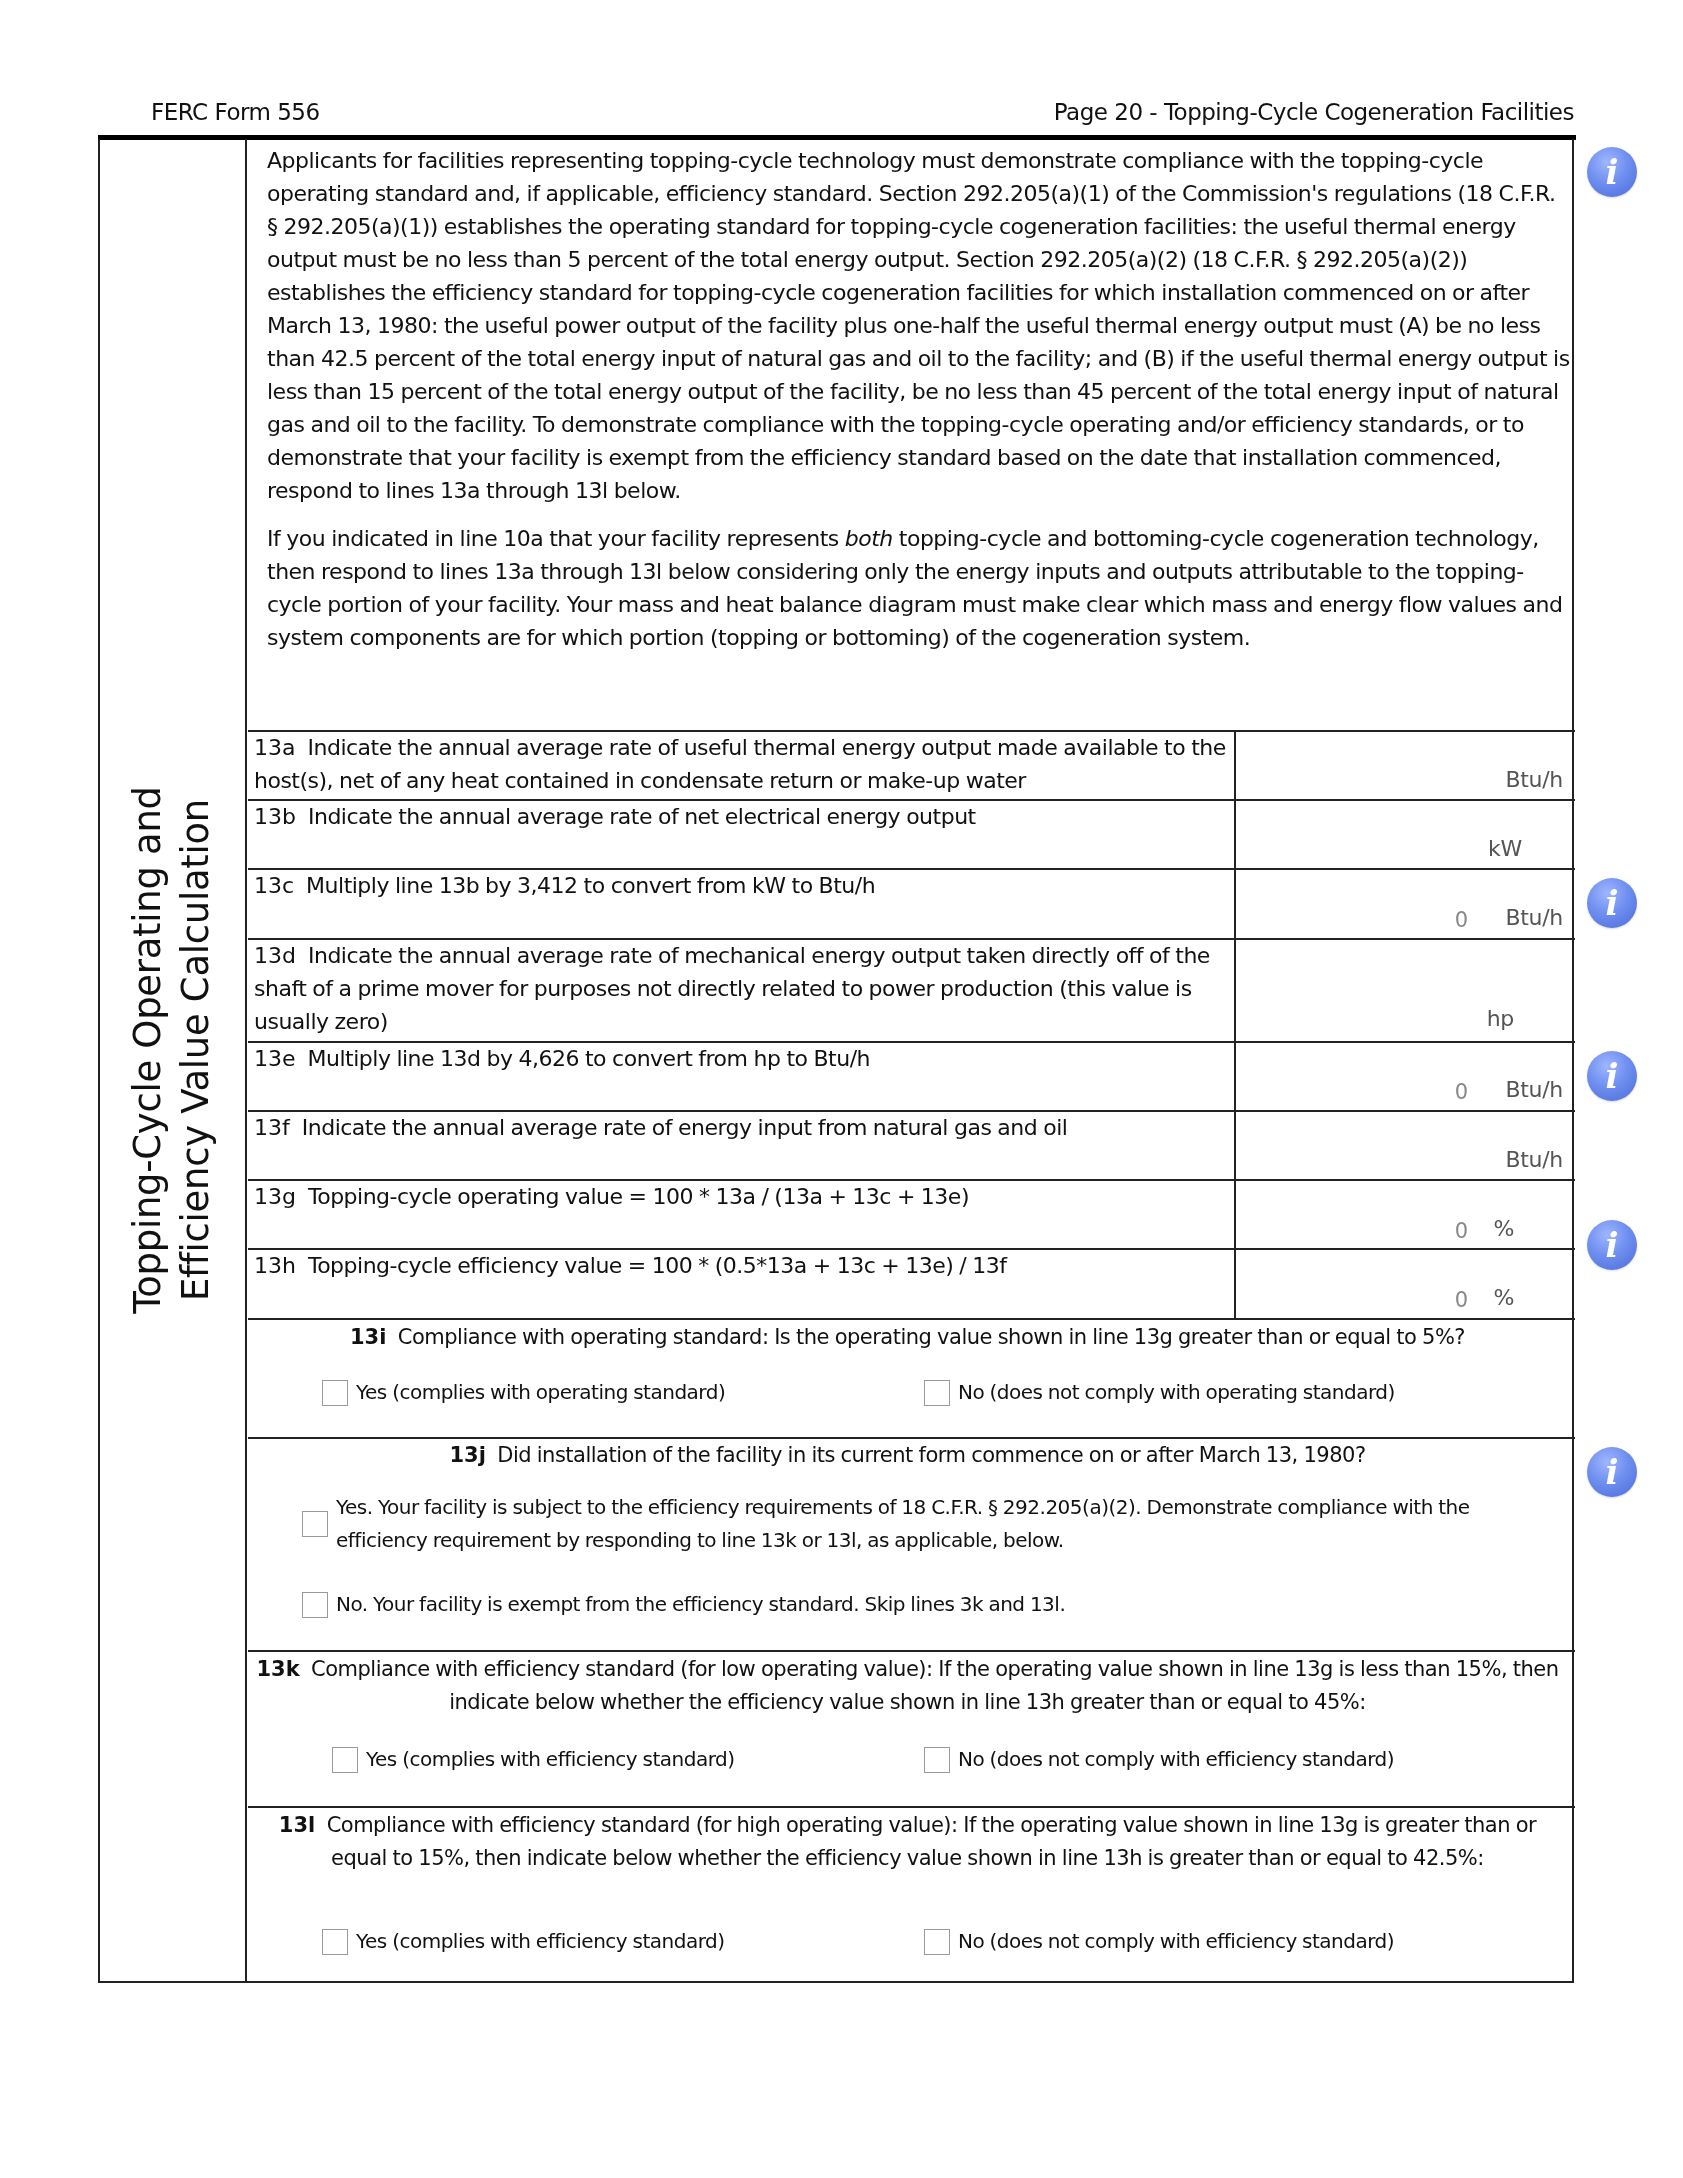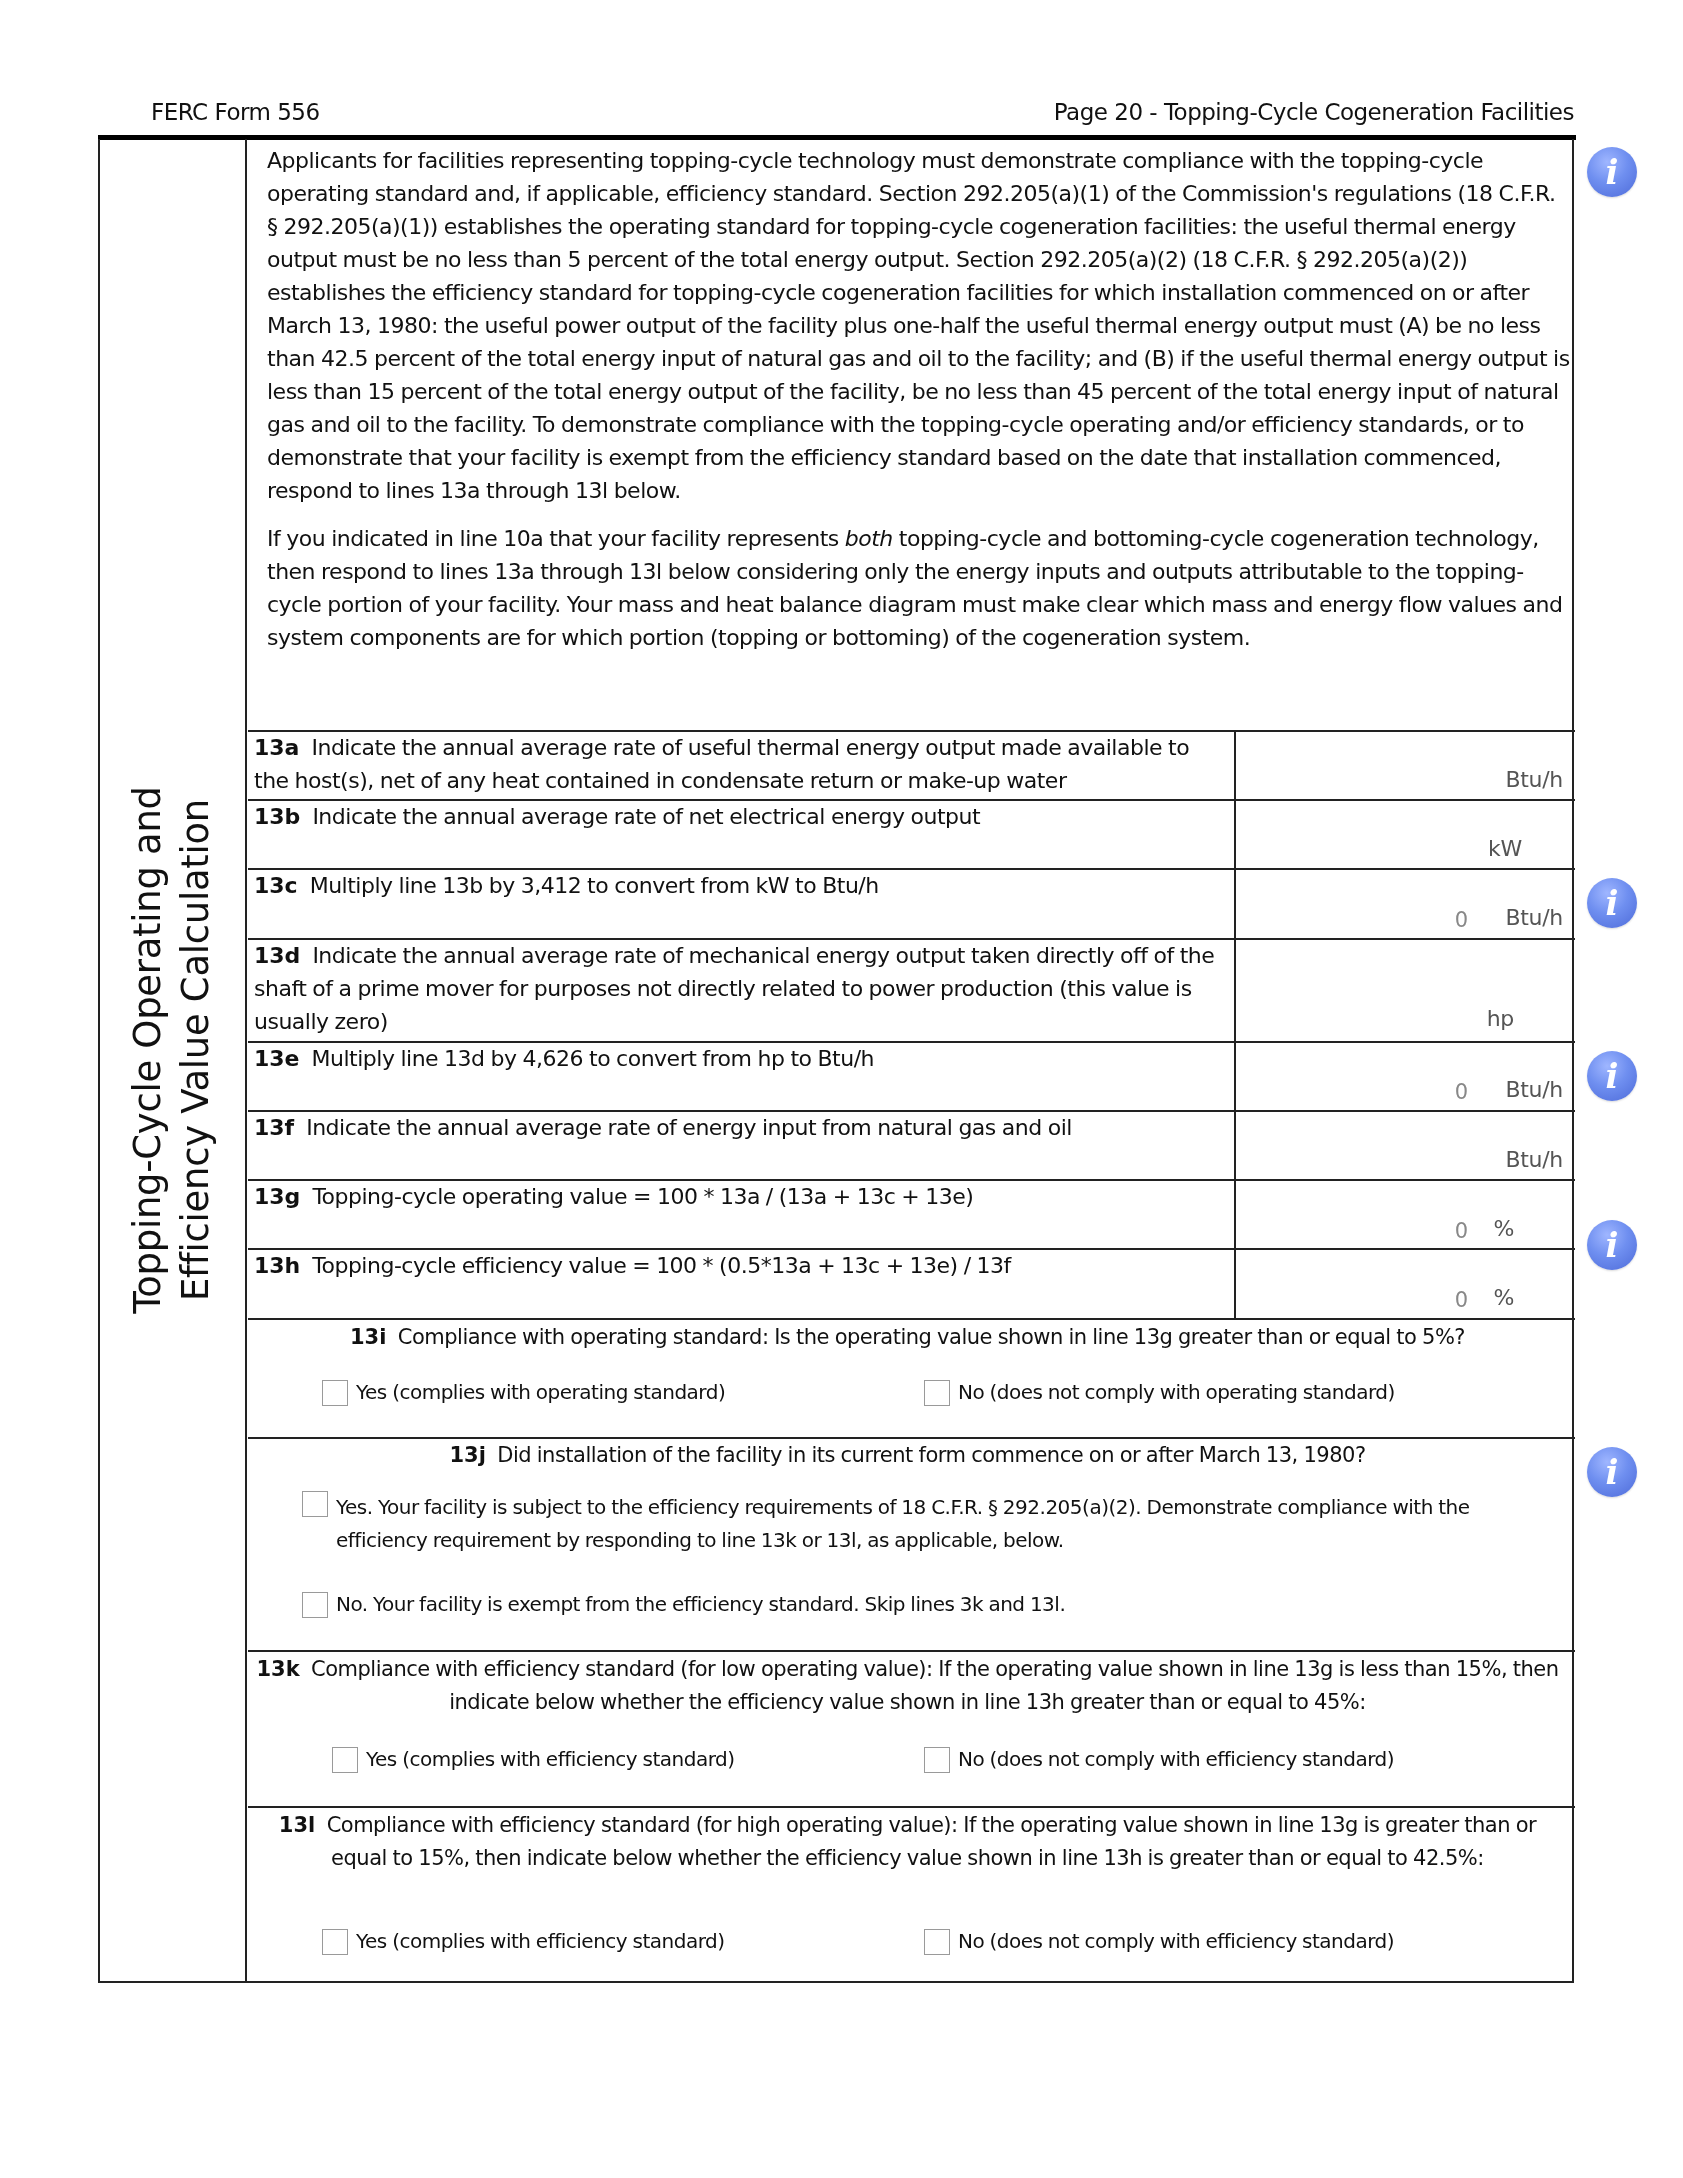--- a/index.html
+++ b/index.html
@@ -15,21 +15,21 @@
              border-right: 2px solid #222; box-sizing: border-box; }
   .vtitle { position: absolute; left: 124px; top: 1327px; width: 554px; transform-origin: 0 0;
             transform: rotate(-90deg); font-size: 37px; line-height: 48px; text-align: center; color: #111; letter-spacing: -0.3px; }
   .intro { position: absolute; left: 253px; top: 144px; width: 1317px; font-size: 22px; line-height: 33px;
            letter-spacing: -0.5px; word-spacing: -0.5px; }
   .intro p { margin: 0 0 15px 14px; }
   .hline { position: absolute; left: 248px; width: 1327px; height: 2px; background: #222; }
   .vline { position: absolute; left: 1234px; width: 2px; background: #222; }
   .rowtxt { position: absolute; left: 254px; width: 975px; font-size: 22px; line-height: 33px;
             letter-spacing: -0.5px; word-spacing: -0.5px; }
-  .rowtxt b { font-weight: bold; letter-spacing: 0; margin-top: 39px; }
+  .rowtxt b { font-weight: normal; letter-spacing: 0; margin-top: 39px; }
   .unit { position: absolute; right: 119px; font-size: 22px; color: #555; letter-spacing: -0.3px; }
   .zero { position: absolute; font-size: 21px; color: #888; }
   .qtxt { position: absolute; left: 254px; width: 1307px; font-size: 21px; line-height: 33px;
           letter-spacing: -0.5px; word-spacing: -0.5px; text-align: center; }
   .qtxt b { font-weight: bold; letter-spacing: 0; }
   .opt { position: absolute; font-size: 20px; line-height: 33px; letter-spacing: -0.5px; word-spacing: -0.5px;
          display: flex; align-items: center; }
   .cb { display: inline-block; width: 26px; height: 26px; border: 1.5px solid #9a9a9a; box-sizing: border-box;
         background: #fff; margin-right: 8px; flex: 0 0 auto; }
   .info { position: absolute; left: 1587px; width: 50px; height: 50px; border-radius: 50%;
@@ -123,21 +123,21 @@
 <label class="opt" style="left:322px;top:1376px">
     <span class="cb"></span>
     <span>Yes (complies with operating standard)</span>
   </label>
 <label class="opt" style="left:924px;top:1376px">
     <span class="cb"></span>
     <span>No (does not comply with operating standard)</span>
   </label>
 
 <div class="qtxt" style="top:1439px"><b>13j</b>&nbsp; <span>Did installation of the facility in its current form commence on or after March 13, 1980?</span></div>
-<label class="opt" style="left:302px;top:1491px;width:1188px;align-items:flex-start">
+<label class="opt" style="left:302px;top:1491px;width:1188px;align-items:center">
     <span class="cb"></span>
     <span style="display:block;width:1139px">Yes.  Your facility is subject to the efficiency requirements of 18 C.F.R. § 292.205(a)(2).  Demonstrate compliance with the efficiency requirement by responding to line 13k or 13l, as applicable, below.</span>
   </label>
 <label class="opt" style="left:302px;top:1588px">
     <span class="cb"></span>
     <span>No.  Your facility is exempt from the efficiency standard.  Skip lines 3k and 13l.</span>
   </label>
 
 <div class="qtxt" style="top:1653px"><b>13k</b>&nbsp; <span>Compliance with efficiency standard (for low operating value):  If the operating value shown in line 13g is less than 15%, then indicate below whether the efficiency value shown in line 13h greater than or equal to 45%:</span></div>
 <label class="opt" style="left:332px;top:1743px">

